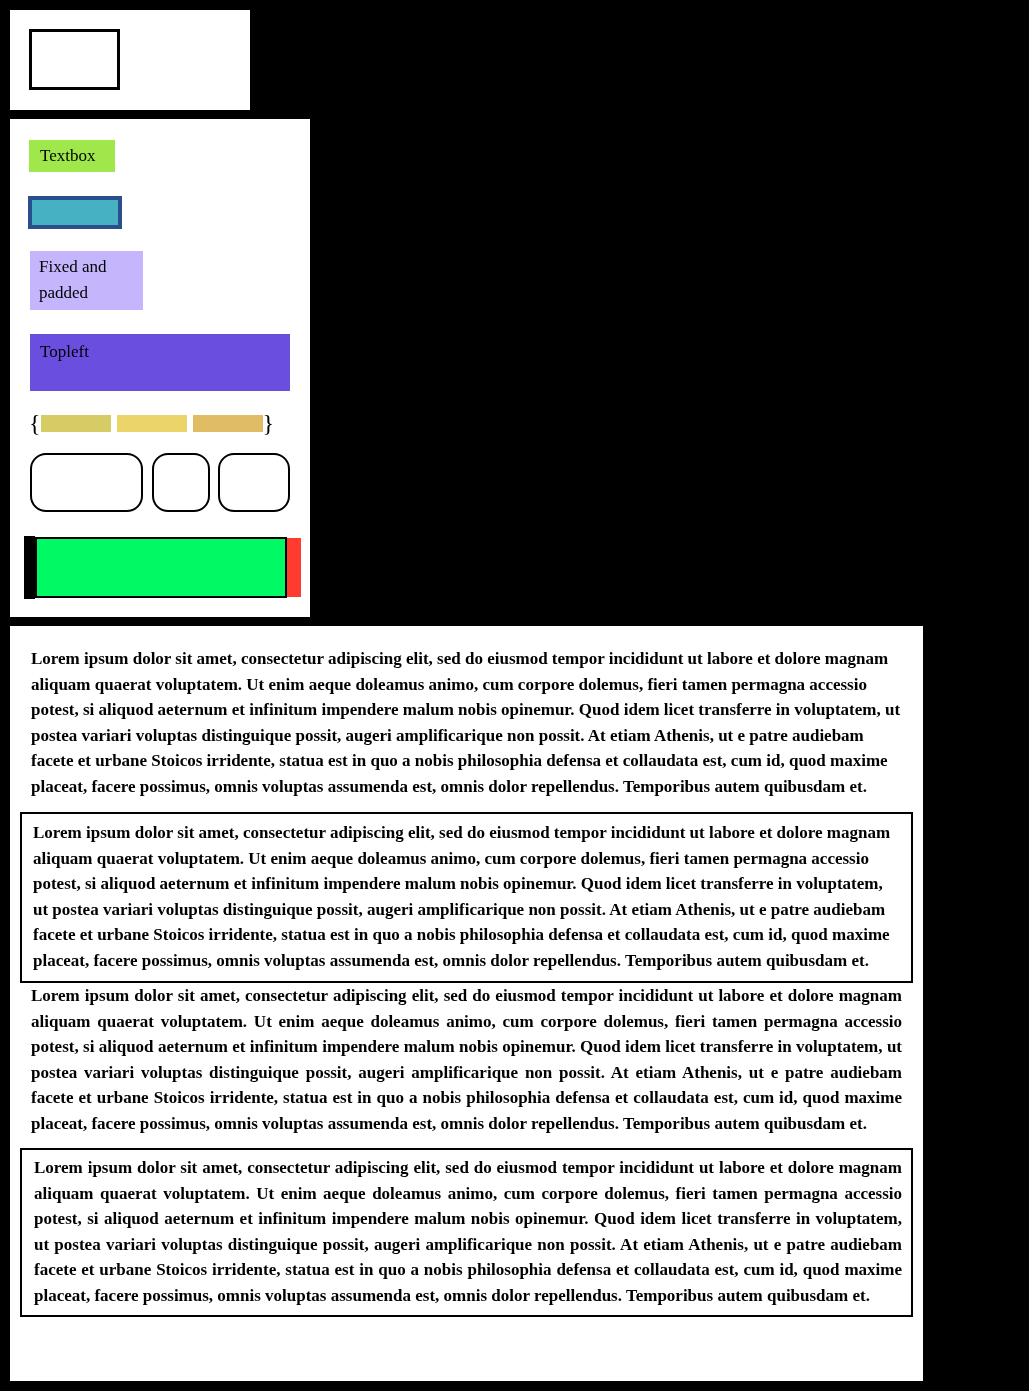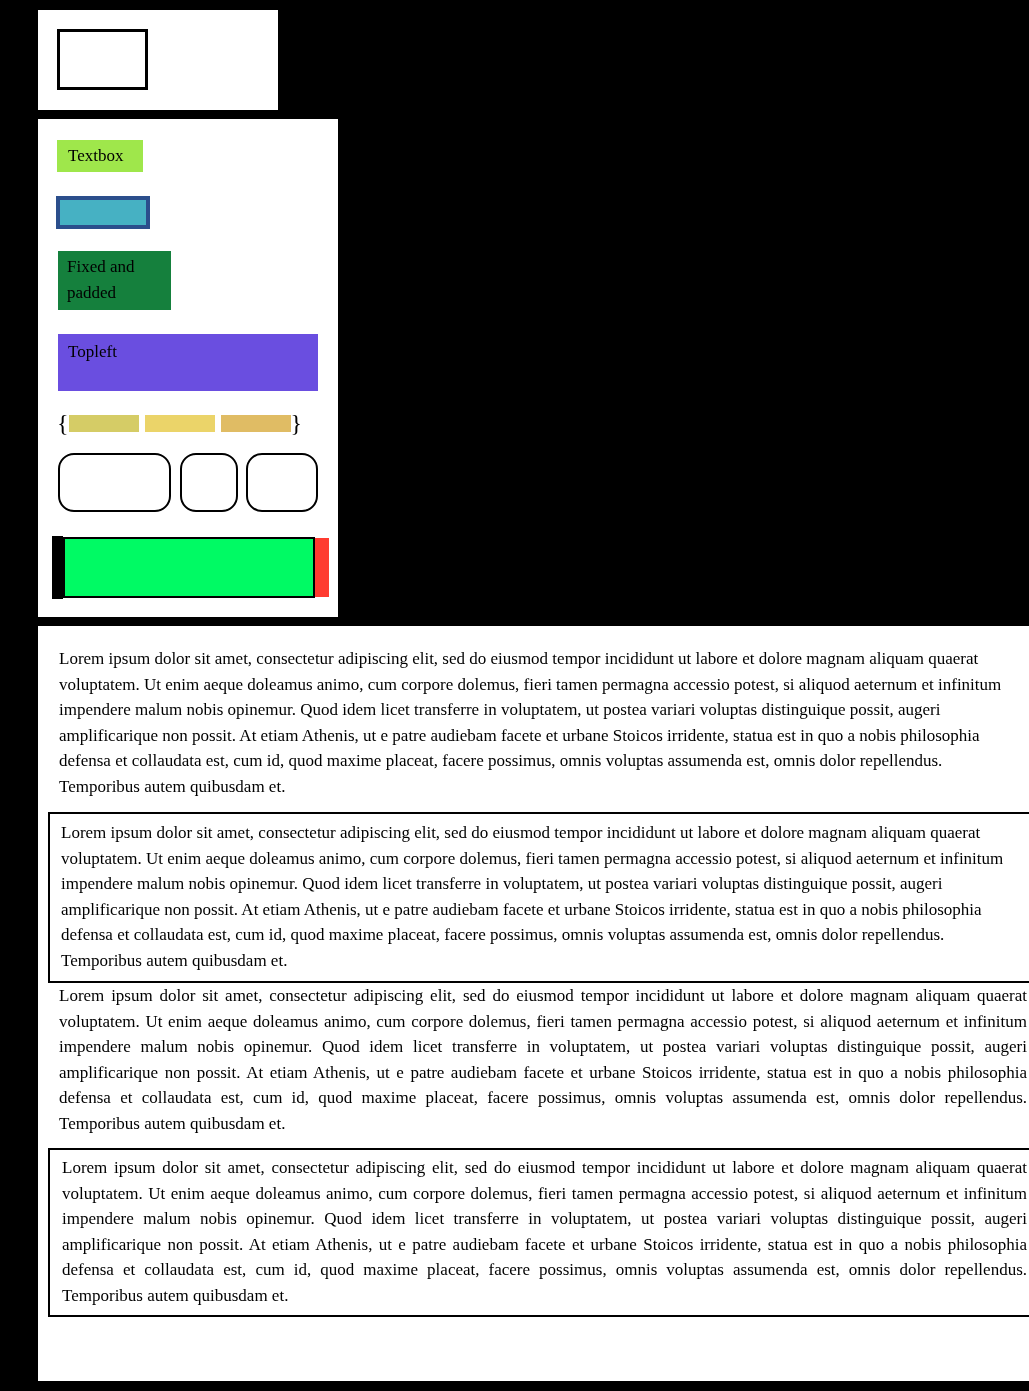--- a/index.html
+++ b/index.html
@@ -3,21 +3,21 @@
 <meta charset="utf-8">
 <style>
   html, body { margin: 0; padding: 0; }
   body {
     width: 1029px; height: 1391px;
     background: #000000;
     position: relative;
     font-family: "Liberation Serif", "DejaVu Serif", serif;
     color: #000000;
   }
-  .panel { position: absolute; background: #ffffff; margin-left: 28px; }
+  .panel { position: absolute; background: #ffffff; }
 
   
   #top-panel { left: 10px; top: 10px; width: 240px; height: 100px; }
   #top-inner-box {
     position: absolute; left: 19px; top: 19px;
     width: 91px; height: 61px; box-sizing: border-box;
     border: 3px solid #000; background: #fff;
   }
 
   
@@ -65,23 +65,23 @@
   #bar-row { left: 14px; top: 417px; display: flex; align-items: center; }
   #bar-left-cap  { width: 11px; height: 63px; }
   #bar-fill {
     width: 252px; height: 61px;
     box-sizing: border-box; border: 2px solid #000;
   }
   #bar-right-cap { width: 14px; height: 59px; }
 
   
   #text-panel {
-    left: 10px; top: 626px; width: 1010px; height: 755px;
+    left: 10px; top: 626px; width: 913px; height: 755px;
     box-sizing: border-box; padding: 20px 21px 0 21px;
-    font-size: 17px; line-height: 25.5px;
+    font-size: 17px; line-height: 25.5px; font-weight: bold;
   }
   #text-panel p { margin: 0; }
   .lorem-box {
     border: 2px solid #000;
     margin: 13px -11px 0 -11px;
     padding: 6px 10px 8px 11px;
   }
   #lorem-para-2 { margin-top: 24px; }
   .justified { text-align: justify; }
   #lorem-box-2 { margin-top: 12px; padding: 5px 9px 7px 12px; }
@@ -92,21 +92,21 @@
 <div id="top-panel" class="panel">
   <div id="top-inner-box"></div>
 </div>
 
 <div id="widget-panel" class="panel">
 
   <div id="green-textbox" style="background-color: rgb(159, 231, 75);">Textbox</div>
 
   <div id="teal-input" style="background-color: rgb(70, 177, 195); border-color: rgb(43, 78, 140);"></div>
 
-  <div id="purple-box" style="background-color: #15803d;">Fixed and padded</div>
+  <div id="purple-box" style="background-color: #c4b5fd;">Fixed and padded</div>
 
   <div id="topleft-box" style="background-color: rgb(106, 78, 224);">Topleft</div>
 
   <div id="brace-row">
     <span class="brace">{</span>
     <span class="swatch" style="background-color: rgb(213, 204, 102);"></span>
     <span class="swatch" style="background-color: rgb(235, 212, 105);"></span>
     <span class="swatch" style="background-color: rgb(224, 188, 100);"></span>
     <span class="brace">}</span>
   </div>

